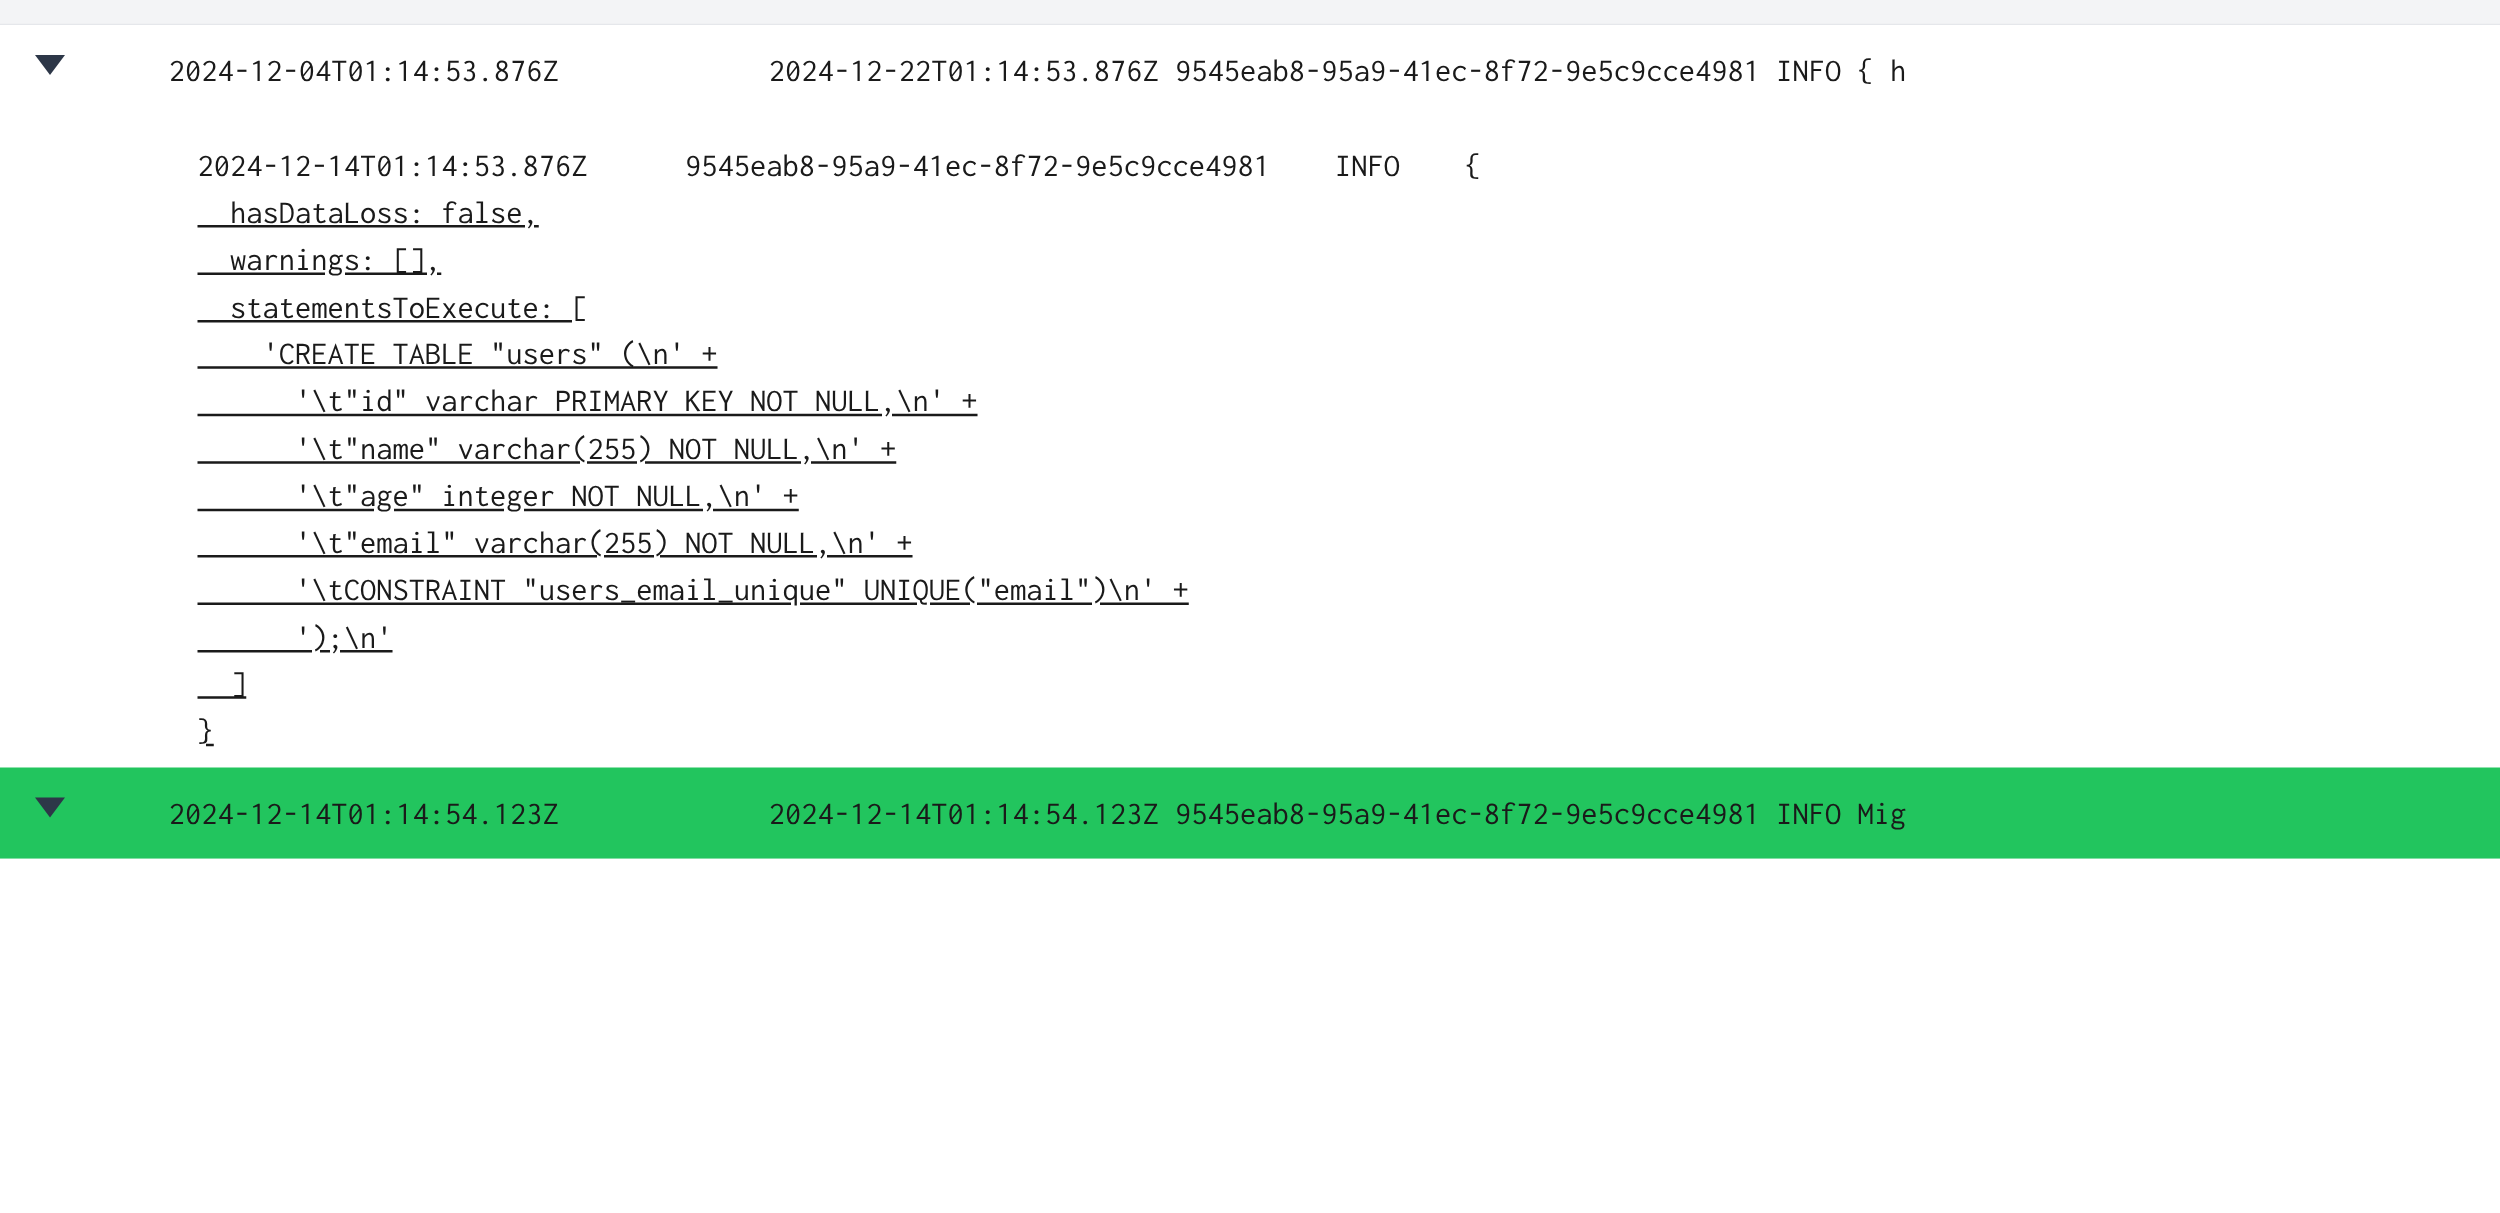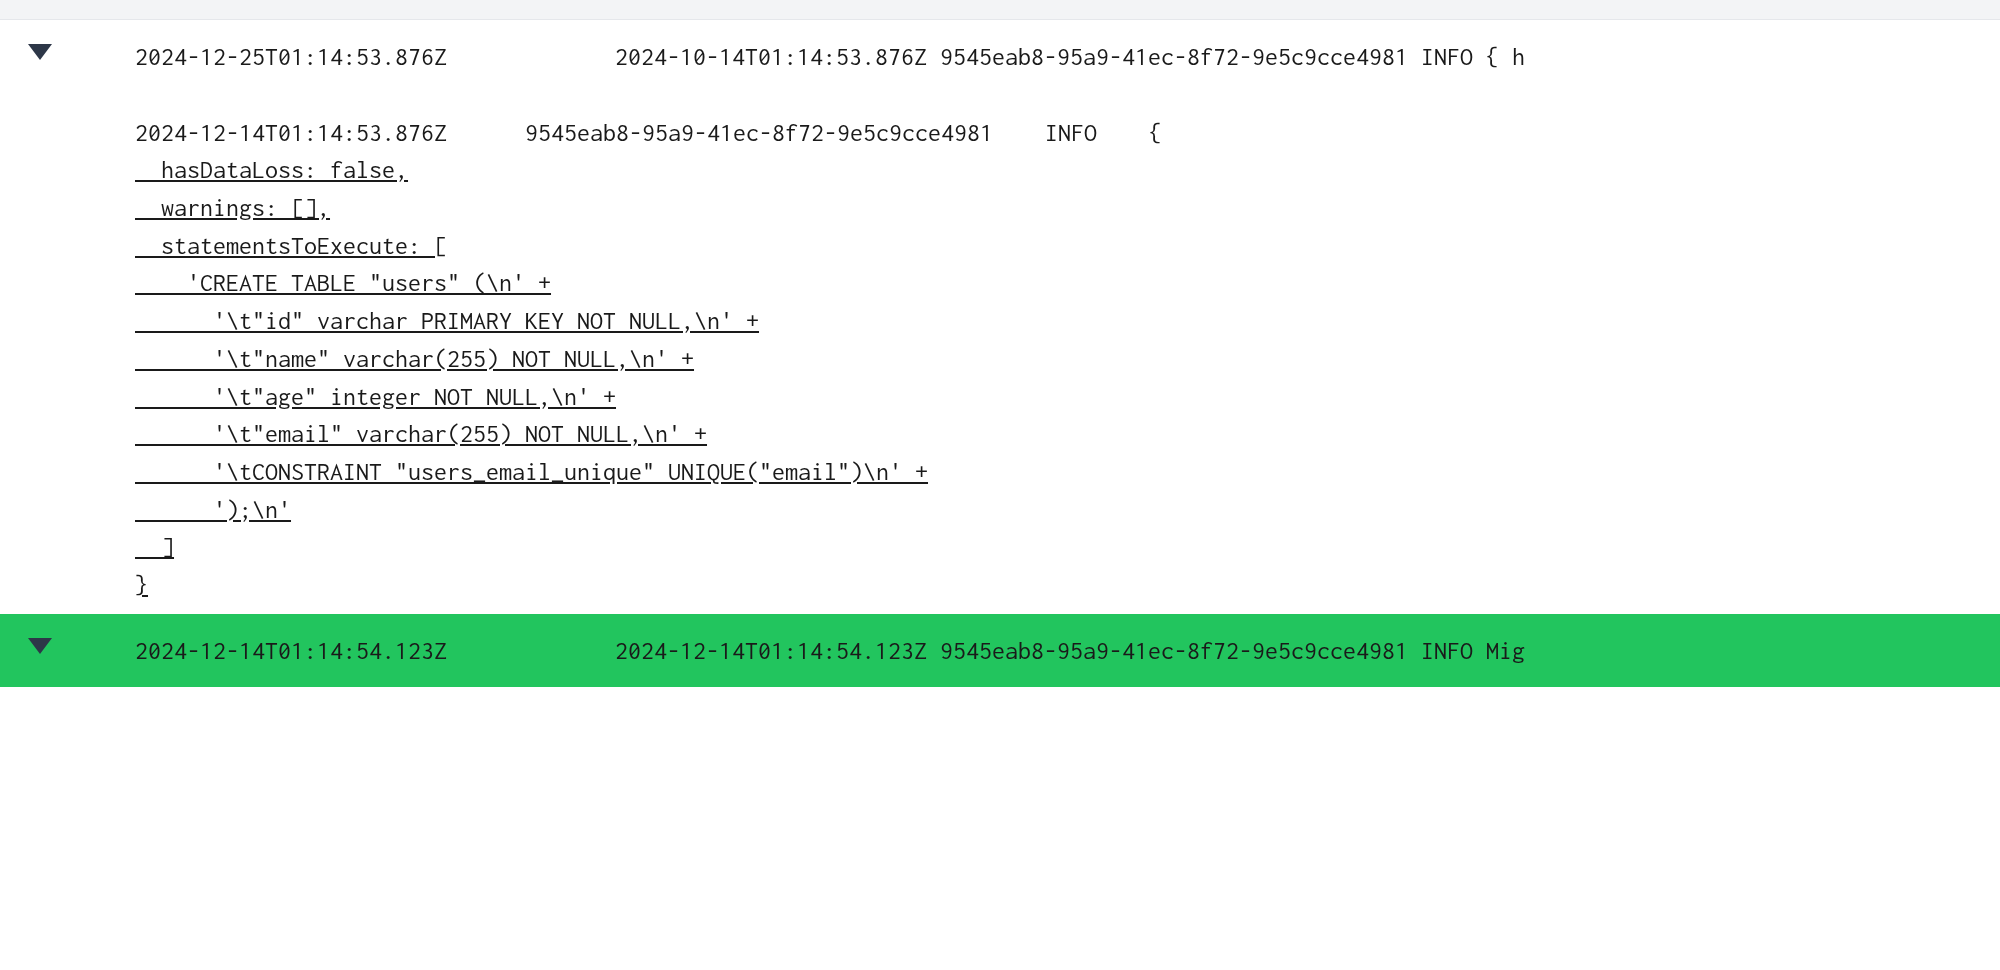--- a/index.html
+++ b/index.html
@@ -60,20 +60,21 @@
       flex-shrink: 0;
     }
     .msg-col {
       white-space: nowrap;
       overflow: hidden;
       padding-left: 45px;
     }
     .detail-row {
       padding-top: 30px;
       padding-left: 135px;
+      margin-left: 23px;
     }
     .detail-header {
       white-space: pre;
       padding-bottom: 0;
     }
     .detail-body {
       white-space: pre;
       padding-top: 0;
       text-decoration: underline;
     }
@@ -82,22 +83,22 @@
 <body>
 
 <div class="log-viewer">
   <div class="header-row"></div>
 
   <div class="log-entry">
     <div class="summary-row">
       <div class="expand-toggle">
         <div class="triangle-down"></div>
       </div>
-      <div class="ts-col">2024-12-25T01:14:53.876Z</div>
-      <div class="msg-col">2024-10-14T01:14:53.876Z 9545eab8-95a9-41ec-8f72-9e5c9cce4981 INFO { h</div>
+      <div class="ts-col">2024-12-04T01:14:53.876Z</div>
+      <div class="msg-col">2024-12-22T01:14:53.876Z 9545eab8-95a9-41ec-8f72-9e5c9cce4981 INFO { h</div>
     </div>
     <div class="detail-row">
       <div class="detail-header">2024-12-14T01:14:53.876Z      9545eab8-95a9-41ec-8f72-9e5c9cce4981    INFO    {</div>
       <div class="detail-body">  hasDataLoss: false,
   warnings: [],
   statementsToExecute: [
     'CREATE TABLE "users" (\n' +
       '\t"id" varchar PRIMARY KEY NOT NULL,\n' +
       '\t"name" varchar(255) NOT NULL,\n' +
       '\t"age" integer NOT NULL,\n' +

